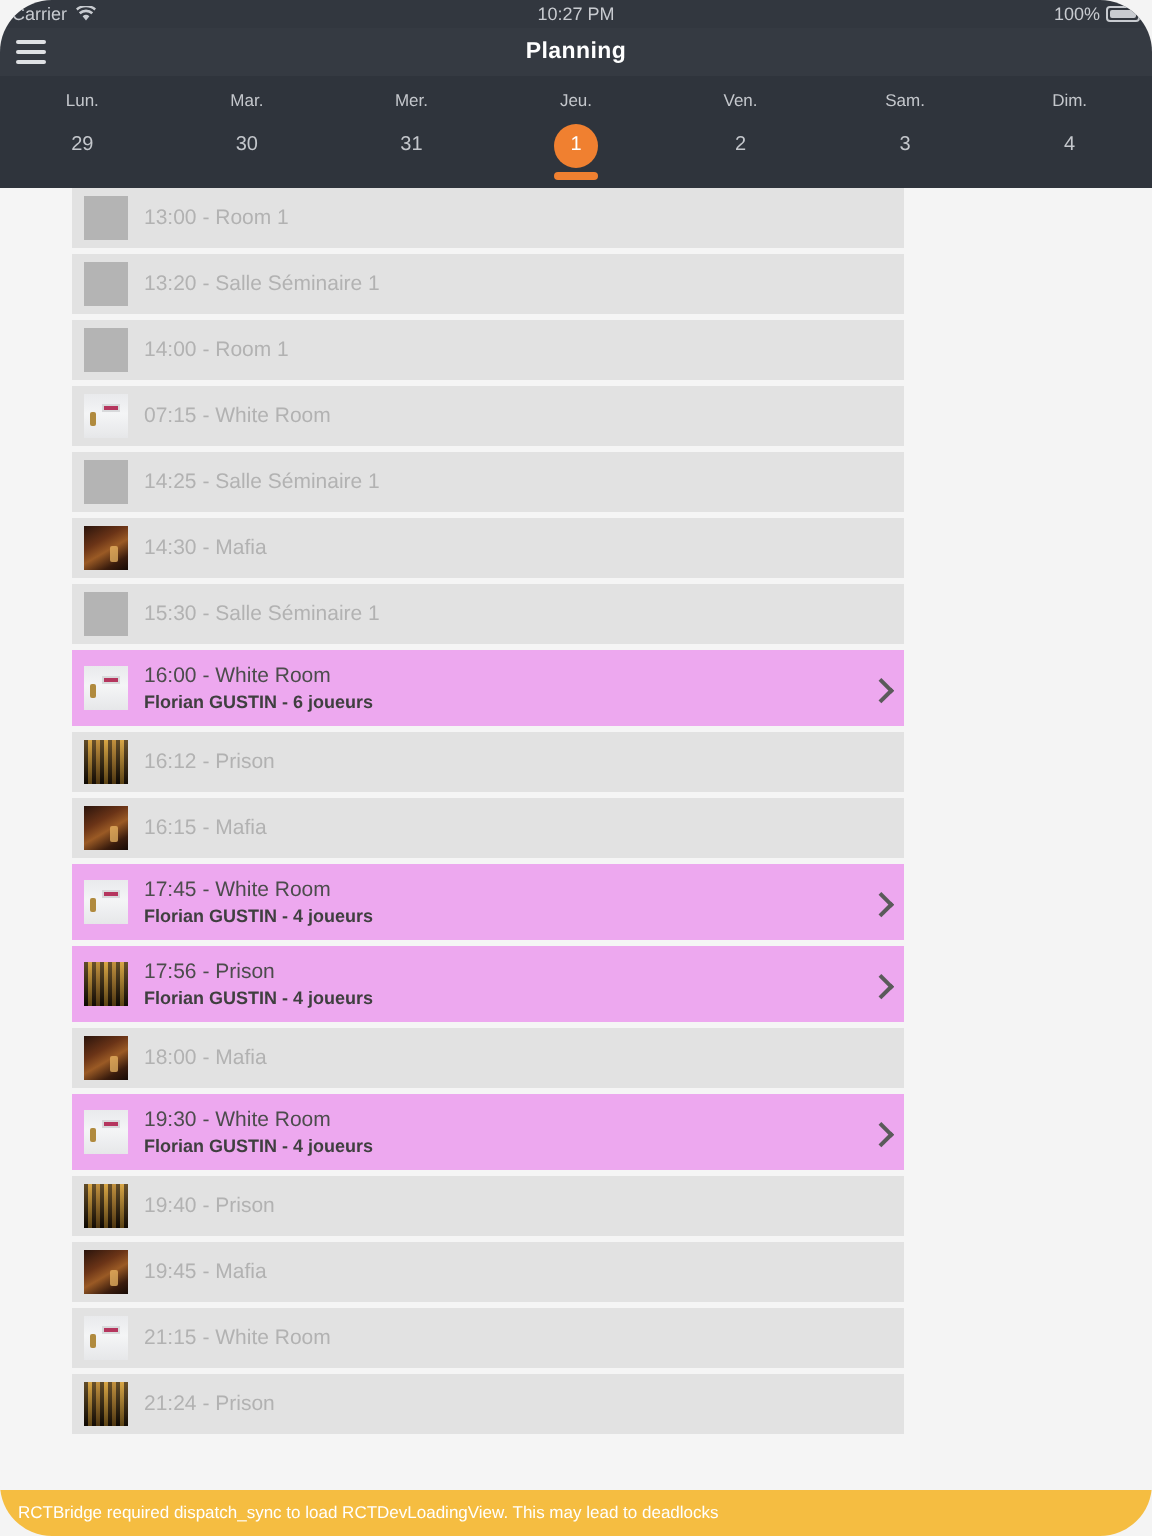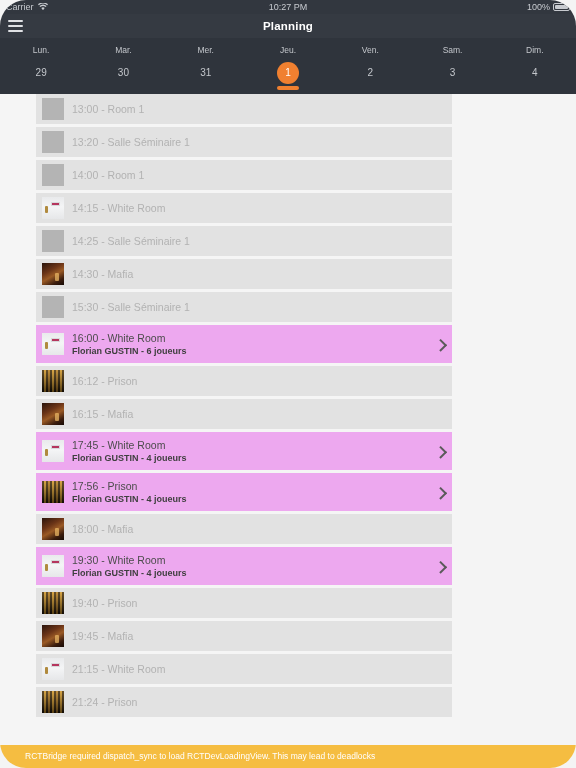--- a/index.html
+++ b/index.html
@@ -123,21 +123,21 @@
   .chev{
     position:absolute;right:10px;top:50%;transform:translateY(-50%);
     width:7px;height:7px;border-right:2px solid #5a5a5a;border-top:2px solid #5a5a5a;
     rotate:45deg;
   }
 
   
   .warn{
     position:absolute;left:0;bottom:0;width:576px;height:23px;
     background:#f5bd41;color:#fff;font-size:8.5px;line-height:23px;
-    padding-left:25px;box-sizing:border-box;white-space:nowrap;overflow:hidden;
+    padding-left:9px;box-sizing:border-box;white-space:nowrap;overflow:hidden;
   }
 </style>
 </head>
 <body>
 
 <div class="phone">
 
   <div class="statusbar">
     <div class="sb-left">
       <span>Carrier</span>
@@ -220,21 +220,21 @@
       </div>
       <div class="row">
         <div class="thumb plain"></div>
         <div class="texts">
           <div class="title">14:00 - Room 1</div>
         </div>
       </div>
       <div class="row">
         <div class="thumb white-room"></div>
         <div class="texts">
-          <div class="title">14:15 - White Room</div>
+          <div class="title">07:15 - White Room</div>
         </div>
       </div>
       <div class="row">
         <div class="thumb plain"></div>
         <div class="texts">
           <div class="title">14:25 - Salle Séminaire 1</div>
         </div>
       </div>
       <div class="row">
         <div class="thumb mafia"></div>

